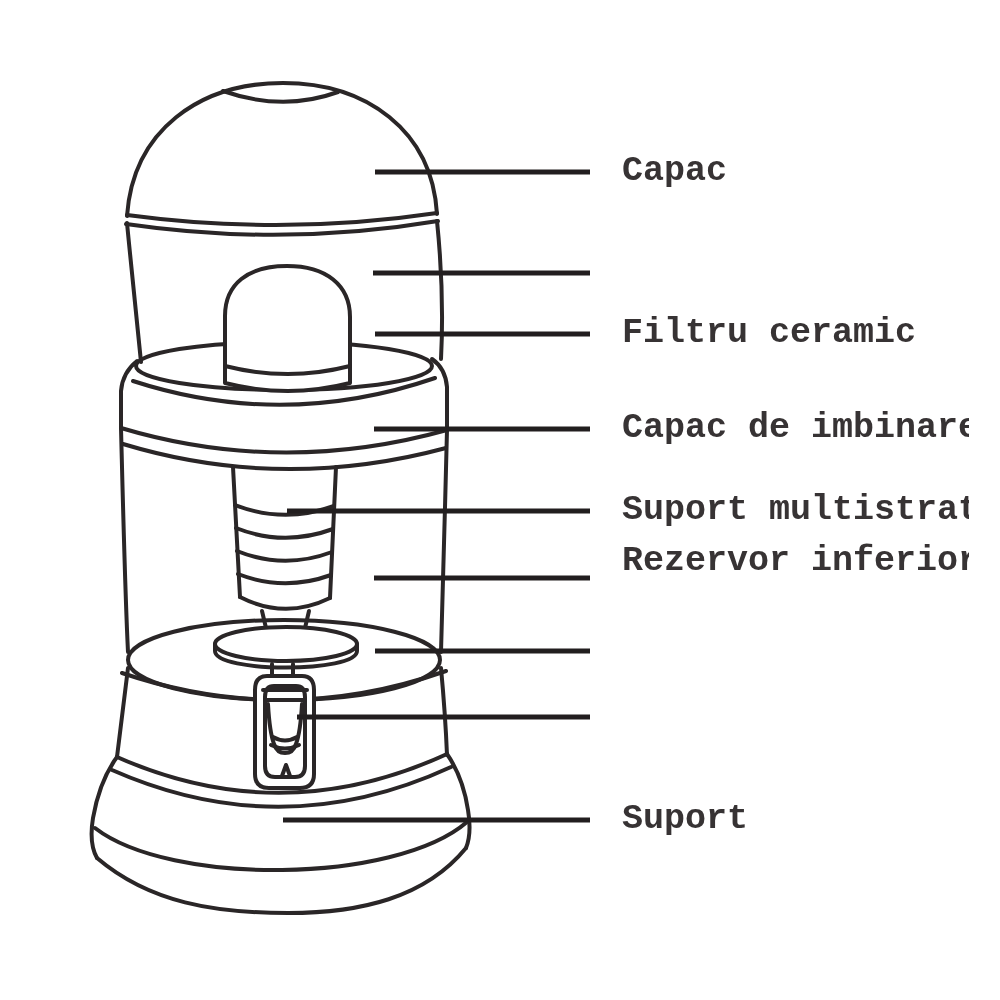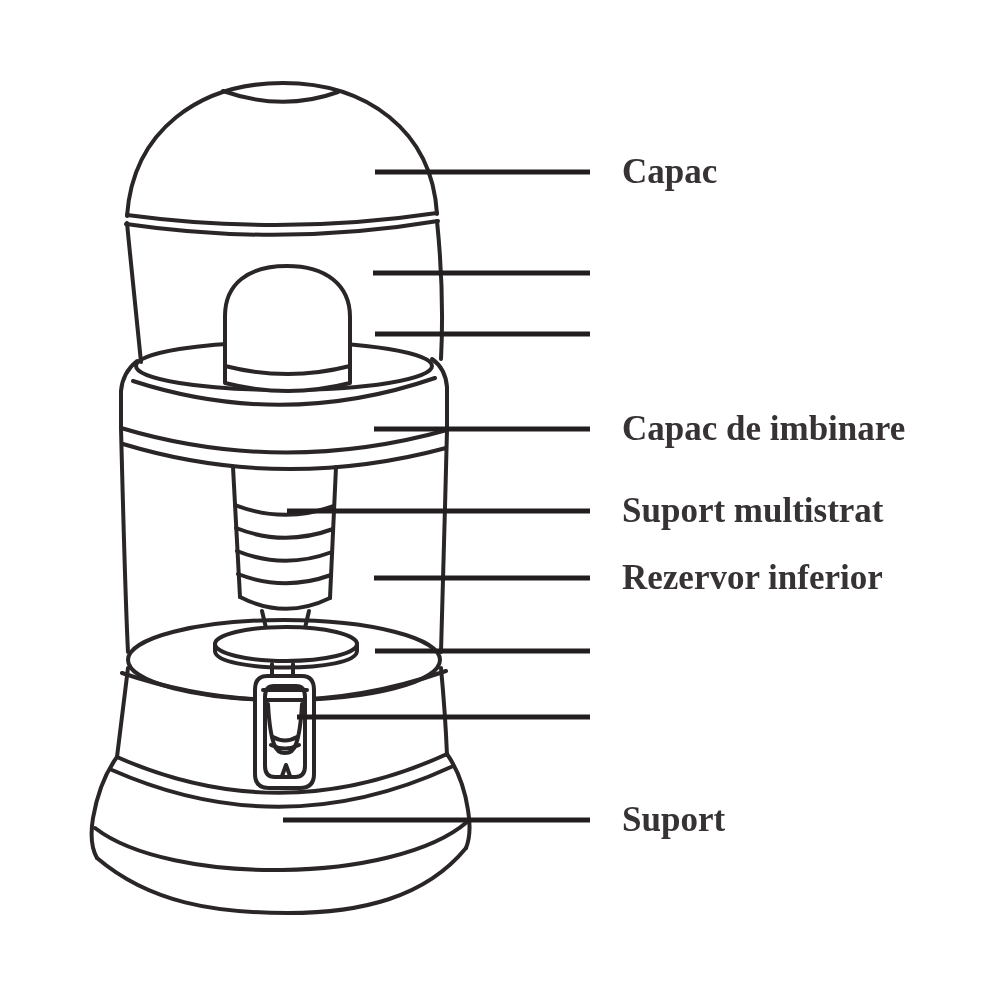--- a/index.html
+++ b/index.html
@@ -6,21 +6,21 @@
     --bg:#ffffff;
     --line-color:#2a2627;
     --leader-color:#221e1f;
     --text-color:#373334;
   }
   html,body{margin:0;padding:0;background:var(--bg);}
   .canvas{
     position:relative;
     width:969px;height:1000px;
     background:var(--bg);
-    font-family:Liberation Serif, serif;
+    font-family:Liberation Mono, monospace;
     overflow:hidden;
     text-align:right;
   }
   svg{position:absolute;left:0;top:0;}
   .ln{fill:none;stroke:var(--line-color);stroke-width:4;stroke-linecap:round;stroke-linejoin:round;}
   .occ{fill:var(--bg);}
   .leader line{stroke:var(--leader-color);stroke-width:5;stroke-linecap:butt;}
   .part-label{
     position:absolute;
     left:622px;
@@ -115,17 +115,18 @@
       <line x1="374" y1="429" x2="590" y2="429"></line>
       <line x1="287" y1="511" x2="590" y2="511"></line>
       <line x1="374" y1="578" x2="590" y2="578"></line>
       <line x1="375" y1="651" x2="590" y2="651"></line>
       <line x1="297" y1="717" x2="590" y2="717"></line>
       <line x1="283" y1="820" x2="590" y2="820"></line>
     </g>
   </svg>
 
   <div class="part-label" style="top:172px">Capac</div>
+  <div class="part-label" style="top:334px">Filtru ceramic</div>
   <div class="part-label" style="top:429px">Capac de imbinare</div>
   <div class="part-label" style="top:511px">Suport multistrat</div>
-  <div class="part-label" style="top:578px">Rezervor inferior</div>
+  <div class="part-label" style="top:562px">Rezervor inferior</div>
   <div class="part-label" style="top:820px">Suport</div>
 </div>
 
 </body></html>

